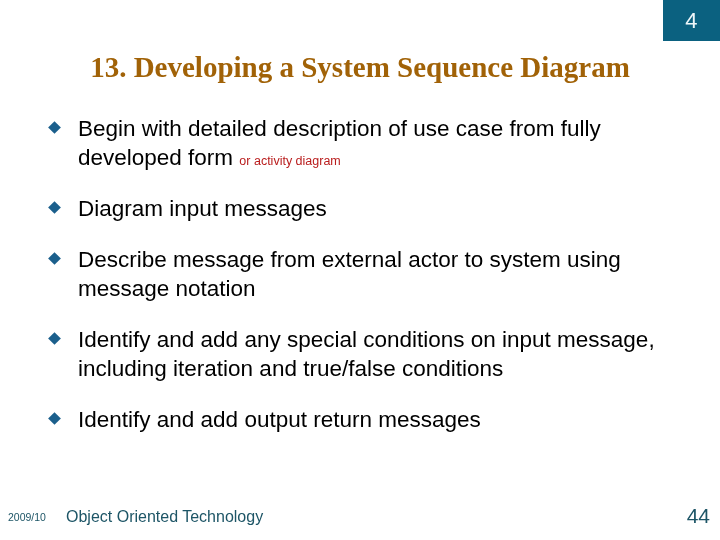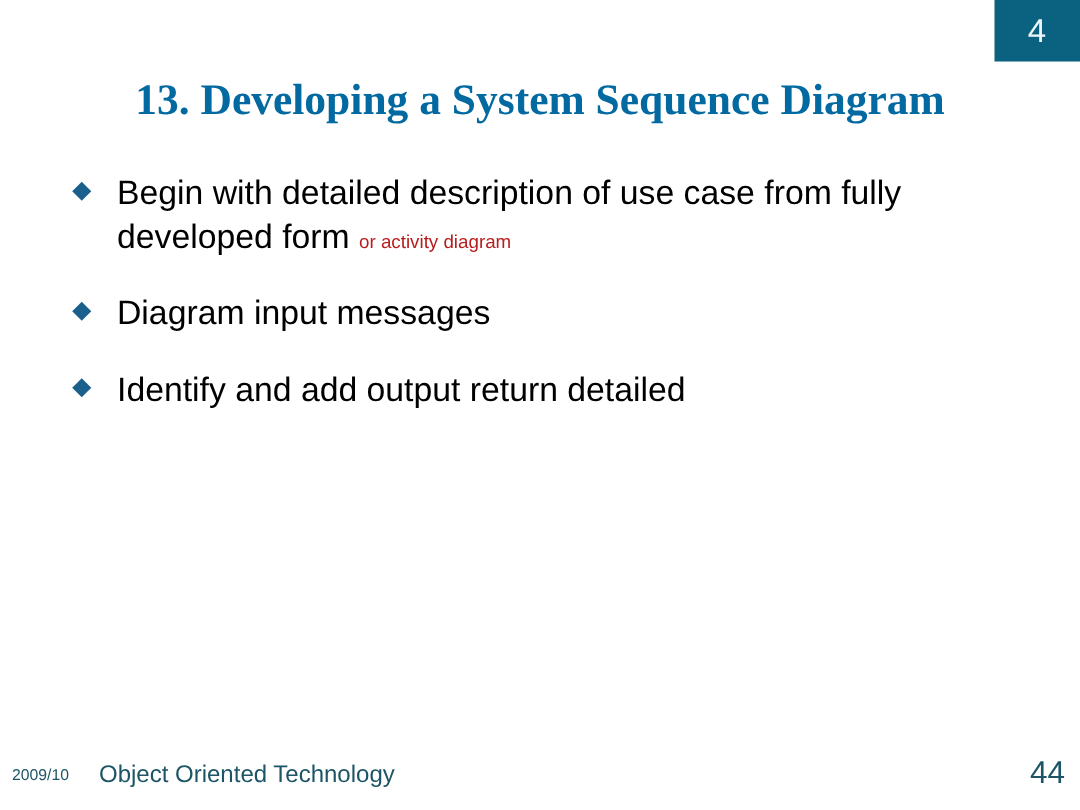--- a/index.html
+++ b/index.html
@@ -46,21 +46,21 @@
   .slide-title {
     position: absolute;
     top: 50px;
     left: 0;
     width: 720px;
     text-align: center;
     font-family: "Liberation Serif", "DejaVu Serif", serif;
     font-weight: bold;
     font-size: 29px;
     line-height: 34px;
-    color: #0369a1;
+    color: #a16207;
     letter-spacing: 0px;
   }
 
   
   .body-list {
     position: absolute;
     top: 114px;
     left: 48px;
     width: 640px;
   }
@@ -146,25 +146,33 @@
     <div class="bullet-row">
       <span class="bullet-diamond"></span>
       <span class="bullet-text"><span>Begin with detailed description of use case from fully developed form </span><span class="bullet-subnote">or activity diagram</span></span>
     </div>
 
     <div class="bullet-row">
       <span class="bullet-diamond"></span>
       <span class="bullet-text"><span>Diagram input messages</span></span>
     </div>
 
-
+    <div class="bullet-row">
+      <span class="bullet-diamond"></span>
+      <span class="bullet-text"><span>Describe message from external actor to system using message notation</span></span>
+    </div>
 
     <div class="bullet-row">
       <span class="bullet-diamond"></span>
-      <span class="bullet-text"><span>Identify and add output return detailed</span></span>
+      <span class="bullet-text"><span>Identify and add any special conditions on input message, including iteration and true/false conditions</span></span>
+    </div>
+
+    <div class="bullet-row">
+      <span class="bullet-diamond"></span>
+      <span class="bullet-text"><span>Identify and add output return messages</span></span>
     </div>
 
   </div>
 
   <div class="footer">
     <span class="footer-date">2009/10</span>
     <span class="footer-subject">Object Oriented Technology</span>
     <span class="footer-pagenum">44</span>
   </div>
 

